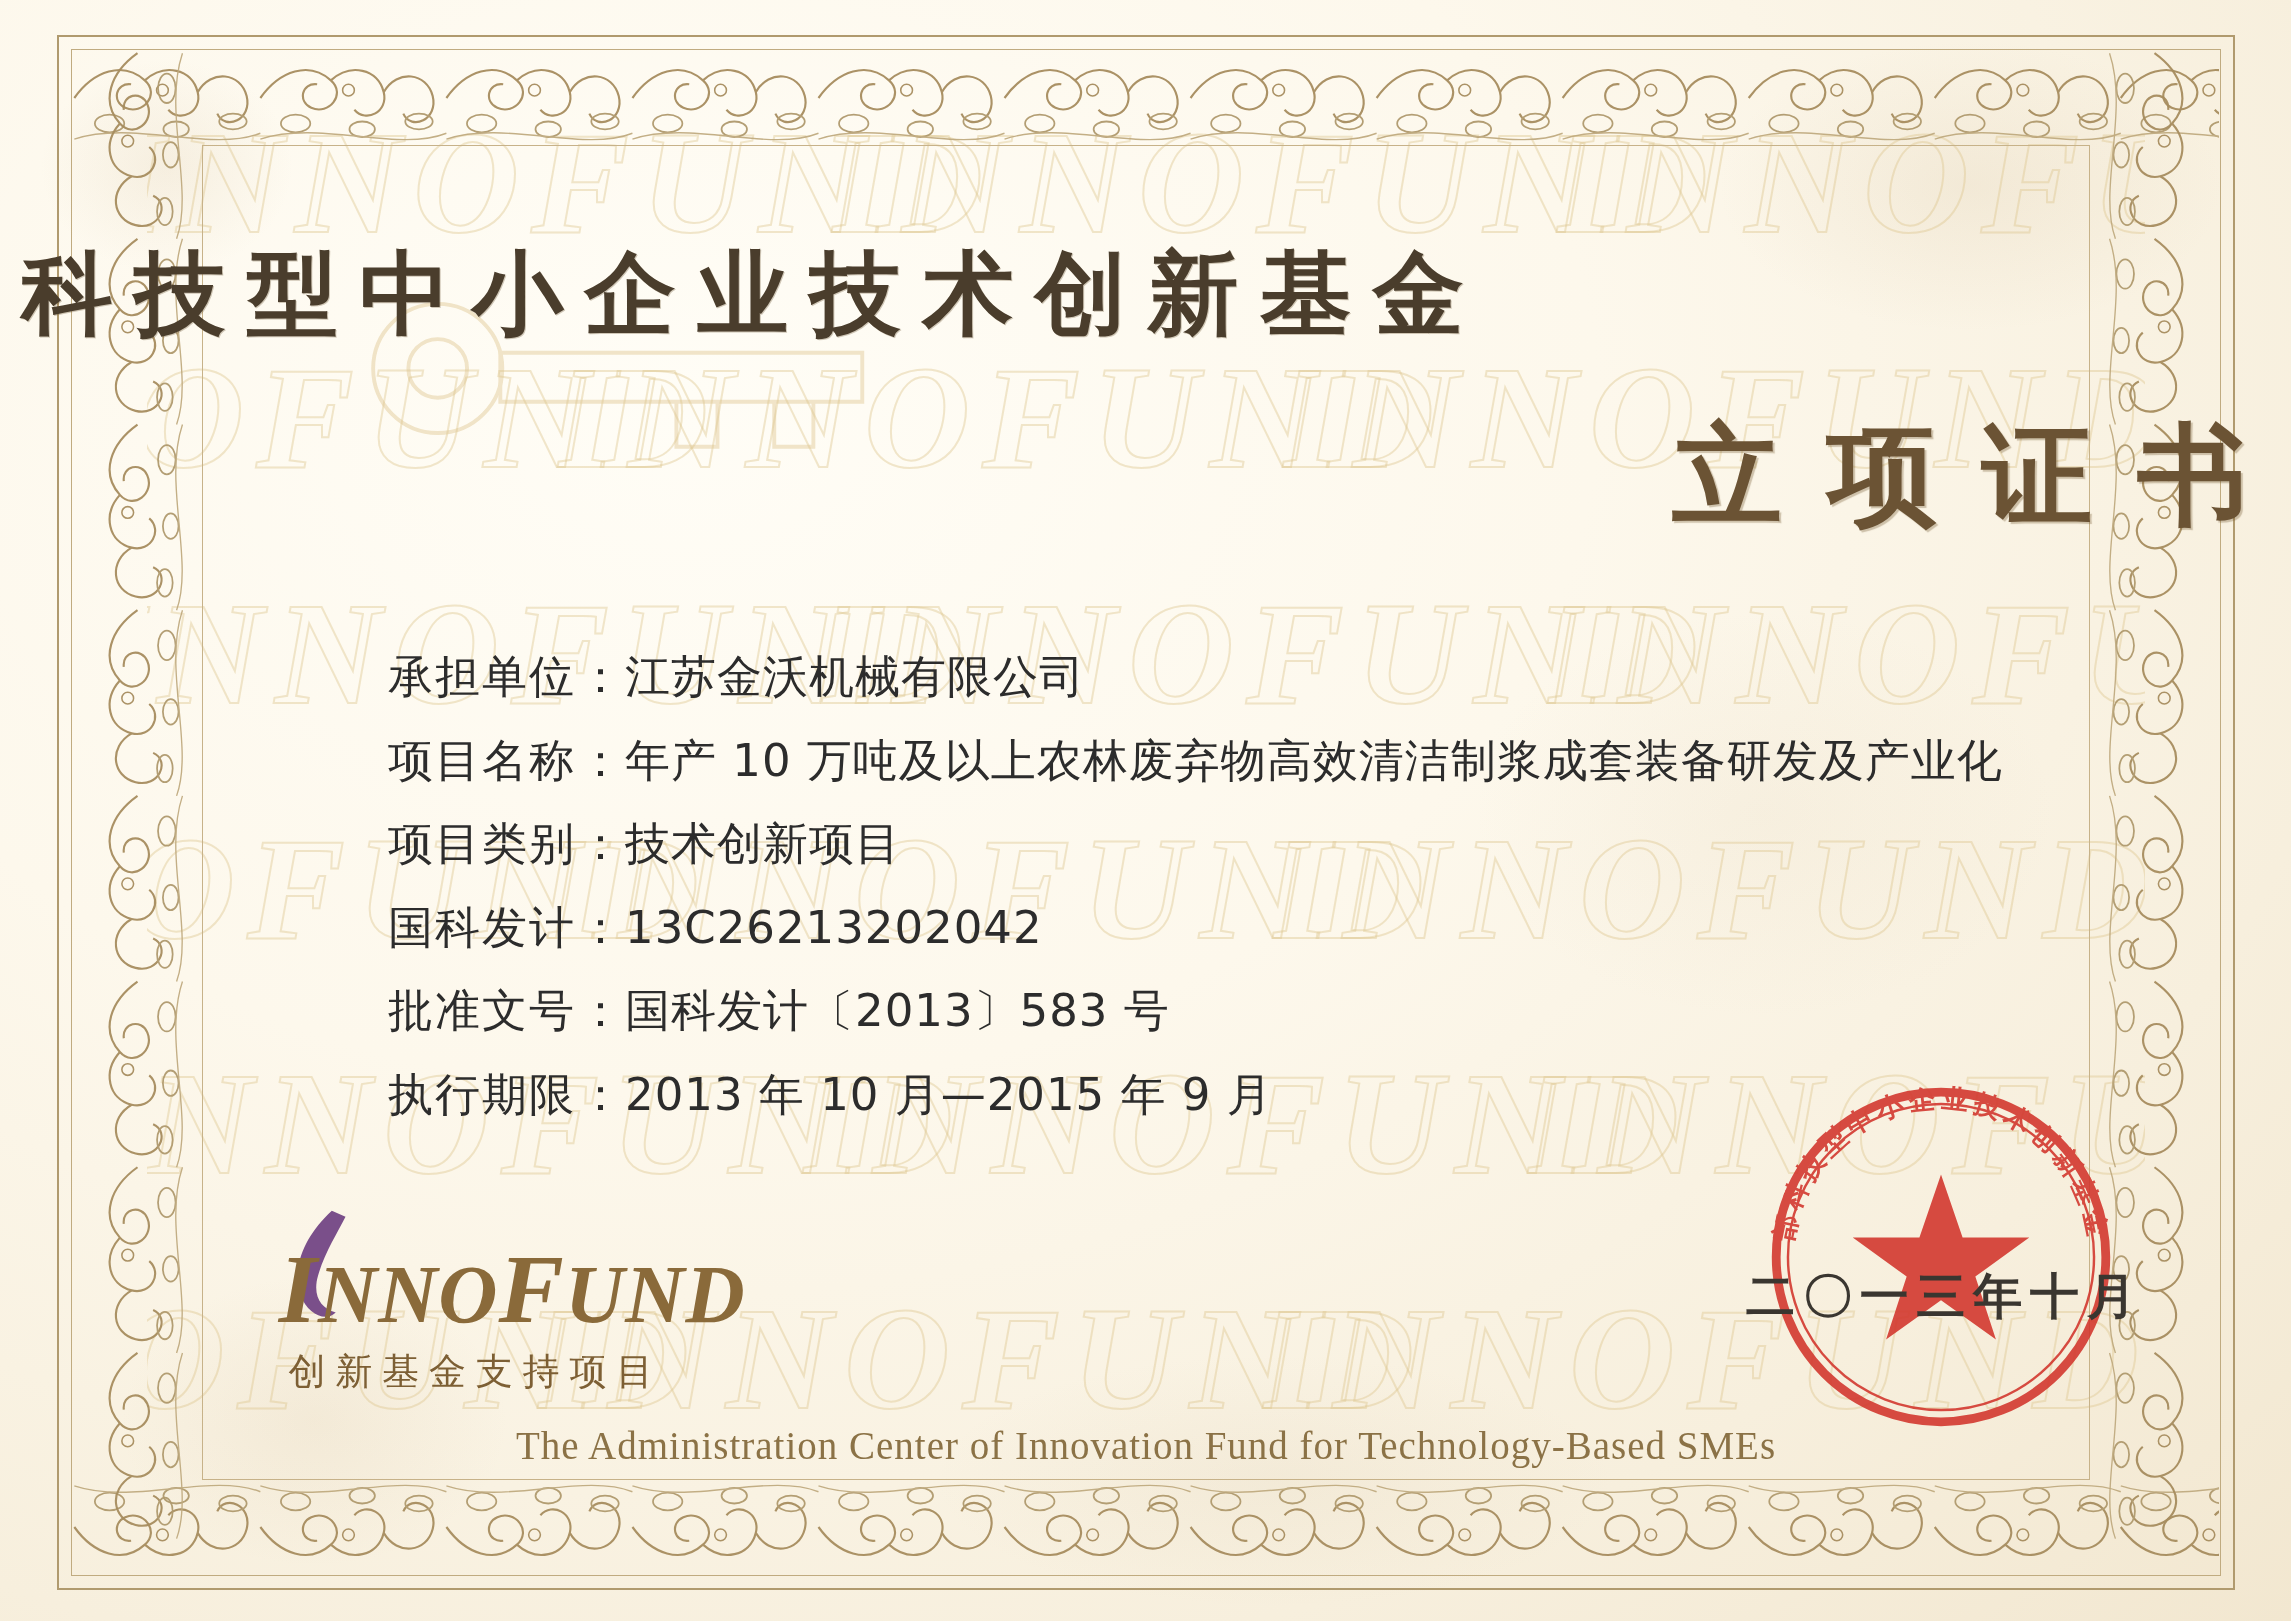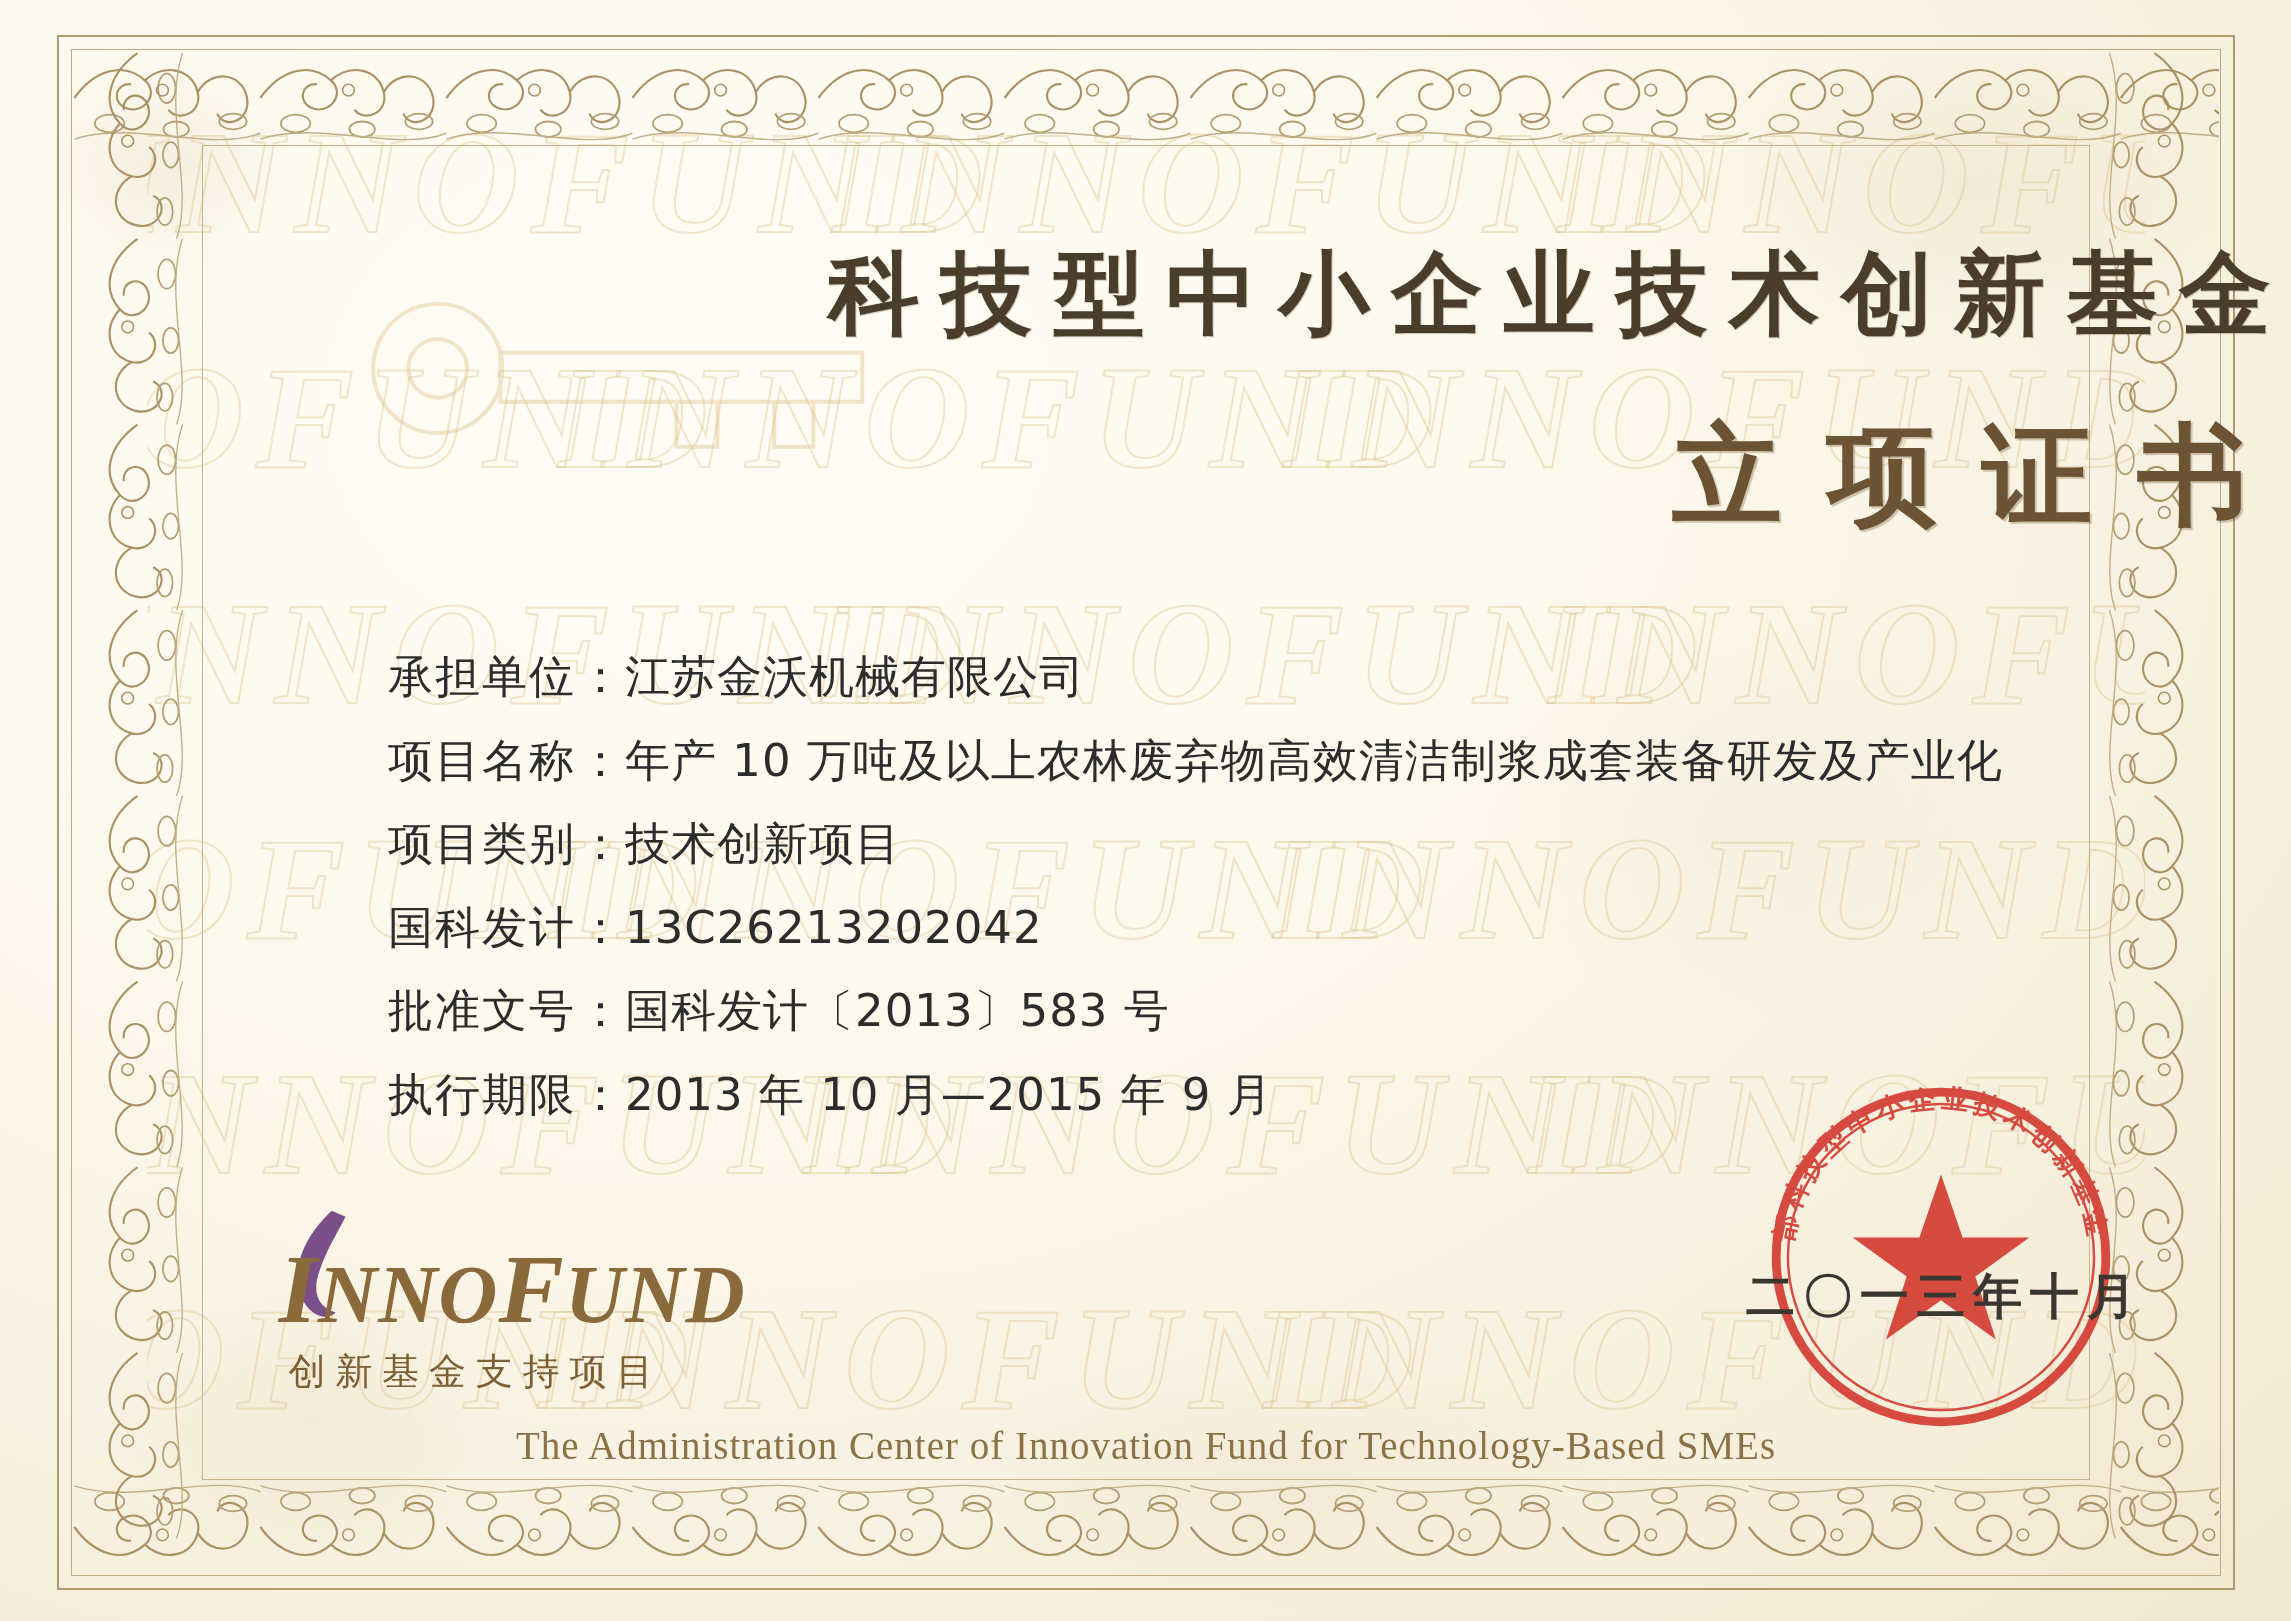--- a/index.html
+++ b/index.html
@@ -89,21 +89,21 @@
     left: 206px; top: 147px;
     width: 549px; height: 225px;
     opacity: 0.5;
   }
 
   
   .title-main {
     position: absolute;
     left: 0; right: 0;
     top: 233px;
-    text-align: right;
+    text-align: left;
     font-family: "DejaVu Sans", sans-serif;
     font-weight: bold;
     font-size: 91px;
     letter-spacing: 21.6px;
     text-indent: 21.6px;
     color: #4a3d2c;
     text-shadow: 1px 1px 0 rgba(120,100,70,0.35);
   }
   .title-sub {
     position: absolute;

